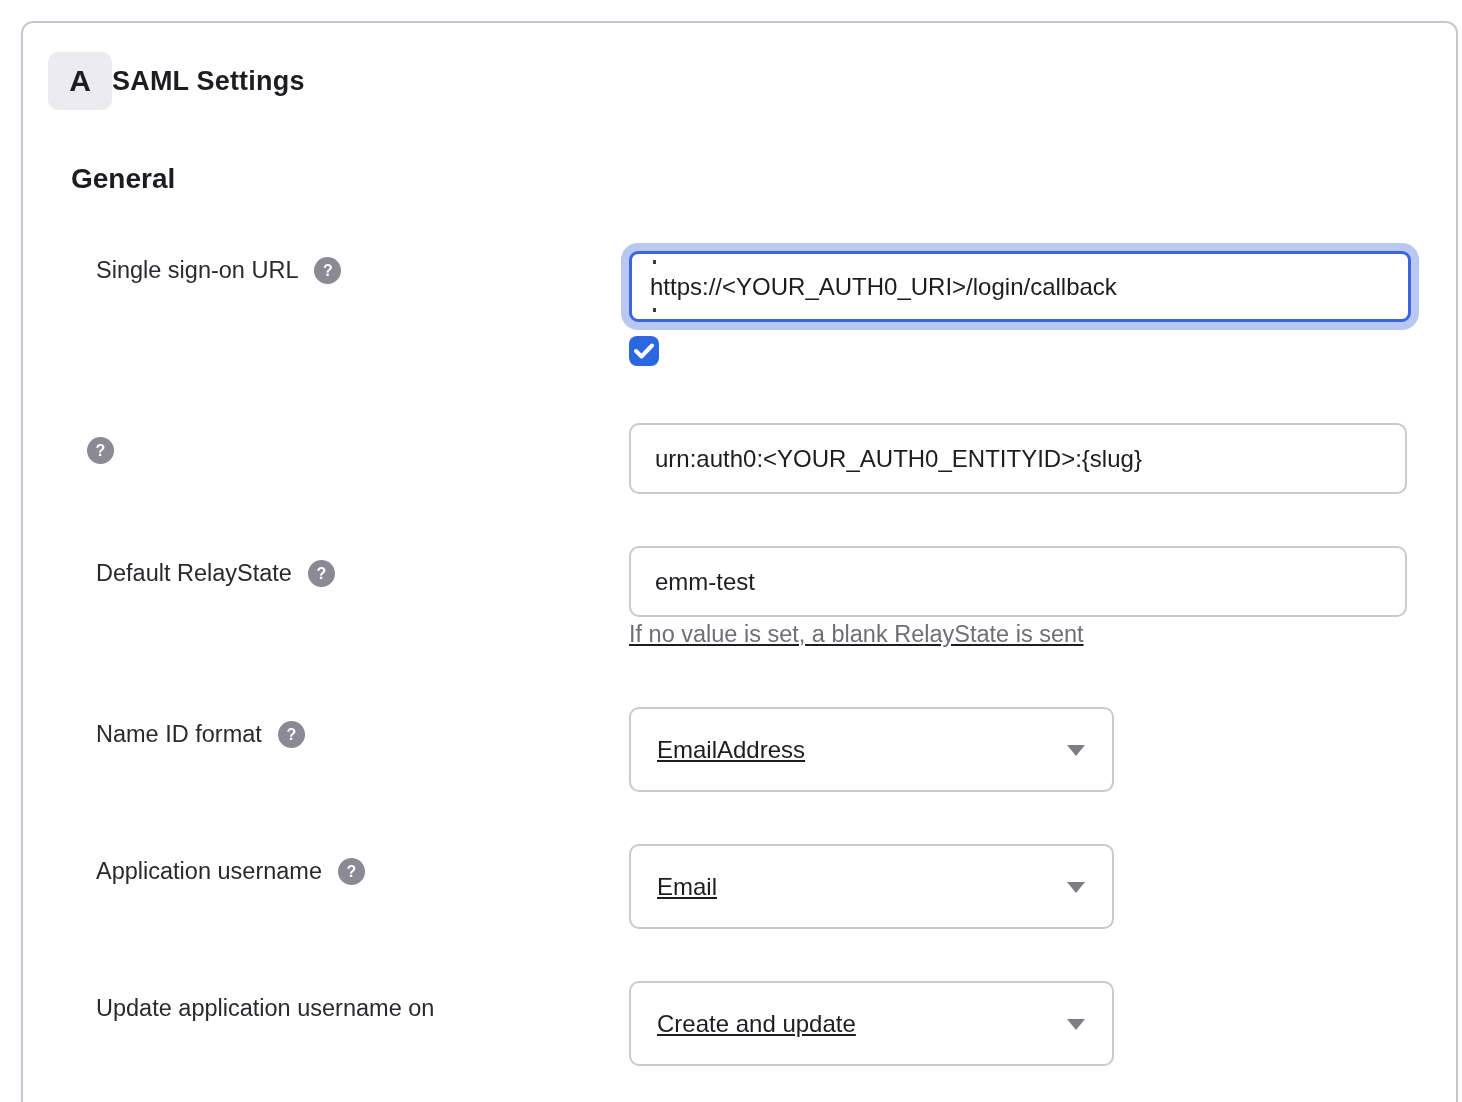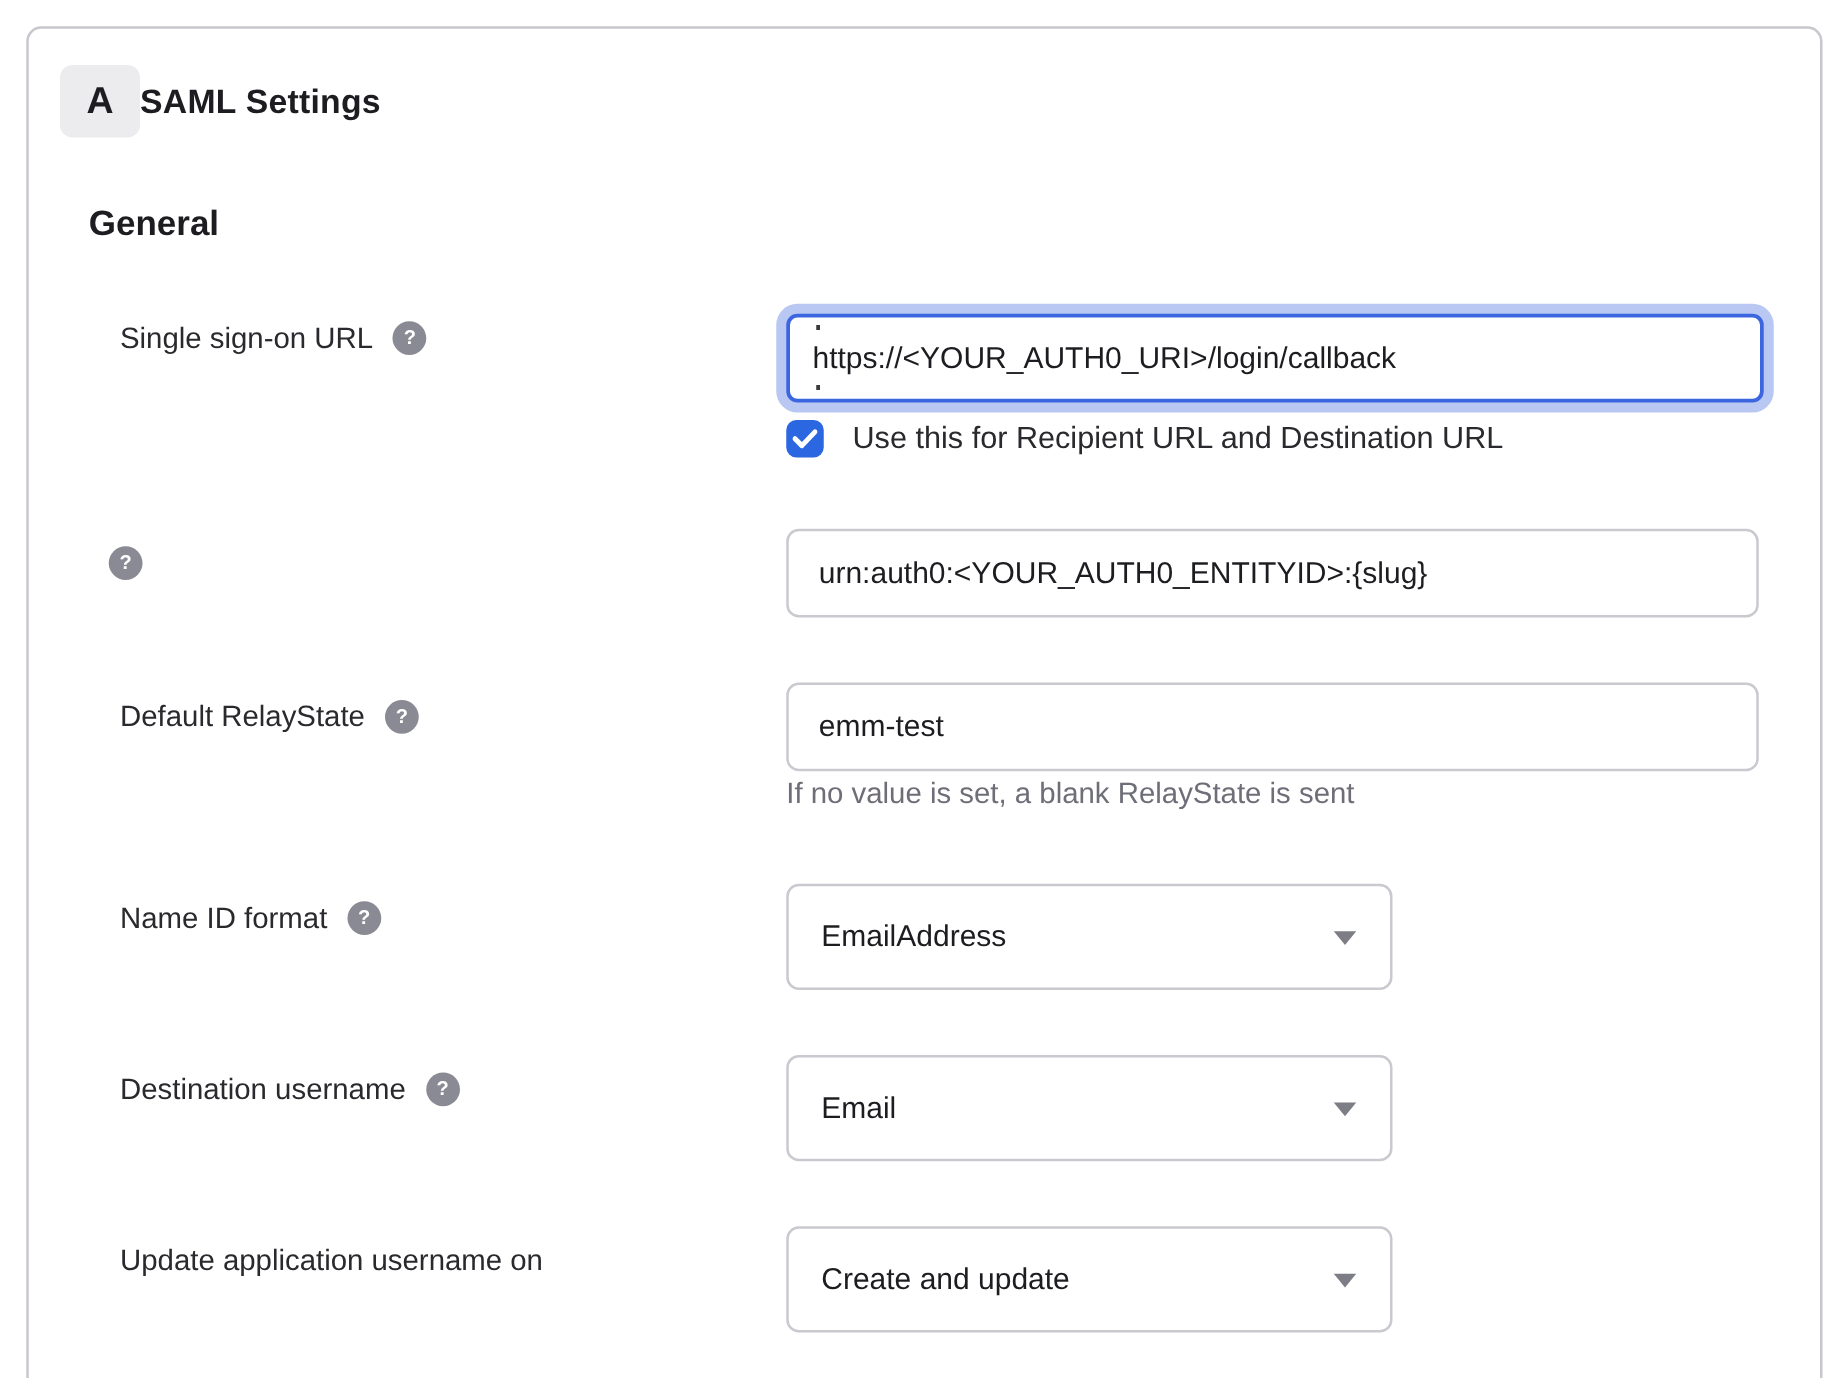--- a/index.html
+++ b/index.html
@@ -63,21 +63,21 @@
     background: #8a8a94;
     color: #ffffff;
     font-size: 16px;
     font-weight: 700;
     display: inline-flex;
     align-items: center;
     justify-content: center;
     flex-shrink: 0;
     cursor: pointer;
   }
-  .control-col { flex-grow: 1; }
+  .control-col { flex-grow: 1; text-decoration: underline; }
 
   .text-input {
     width: 778px;
     height: 71px;
     border: 2px solid #c9c9cf;
     border-radius: 10px;
     background: #ffffff;
     font-family: "Liberation Sans", "DejaVu Sans", sans-serif;
     font-size: 24px;
     color: #1d1d21;
@@ -188,21 +188,20 @@
         <div class="focus-wrap">
           <input class="text-input focused" type="text" value="https://&lt;YOUR_AUTH0_URI&gt;/login/callback" style="">
           <span class="text-cursor"></span>
         </div>
         <div class="checkbox-row">
           <span class="checkbox">
             <svg width="20" height="16" viewBox="0 0 20 16">
               <polyline points="2,8 7.5,13.5 18,2.5" fill="none" stroke="#ffffff" stroke-width="4" stroke-linecap="round" stroke-linejoin="round"></polyline>
             </svg>
           </span>
-          <span class="checkbox-label">Use this for Recipient URL and Destination URL</span>
         </div>
       </div>
     </div>
 
     <div class="row mt-row2">
       <div class="label-col">
         <span class="help-icon">?</span>
       </div>
       <div class="control-col">
         <input class="text-input" type="text" value="urn:auth0:&lt;YOUR_AUTH0_ENTITYID&gt;:{slug}" style="">
@@ -228,21 +227,21 @@
       <div class="control-col">
         <div class="select">
           <span>EmailAddress</span>
           <span class="caret-down"></span>
         </div>
       </div>
     </div>
 
     <div class="row mt-row5">
       <div class="label-col">
-        <span class="field-label">Destination username</span>
+        <span class="field-label">Application username</span>
         <span class="help-icon">?</span>
       </div>
       <div class="control-col">
         <div class="select">
           <span>Email</span>
           <span class="caret-down"></span>
         </div>
       </div>
     </div>
 

